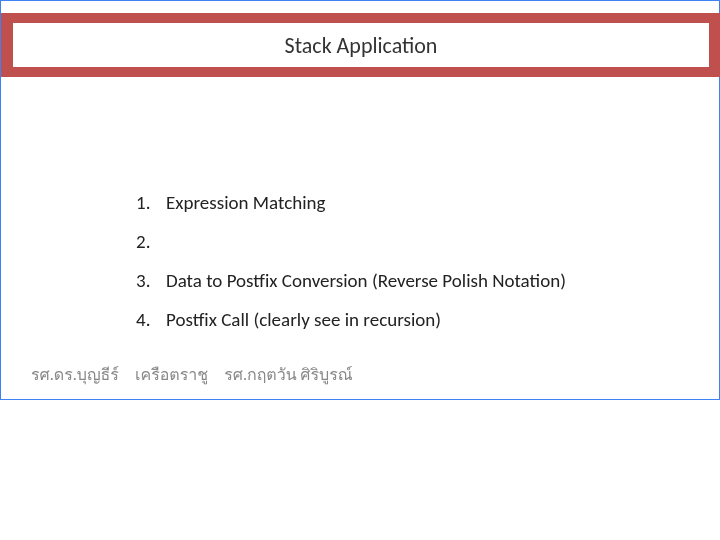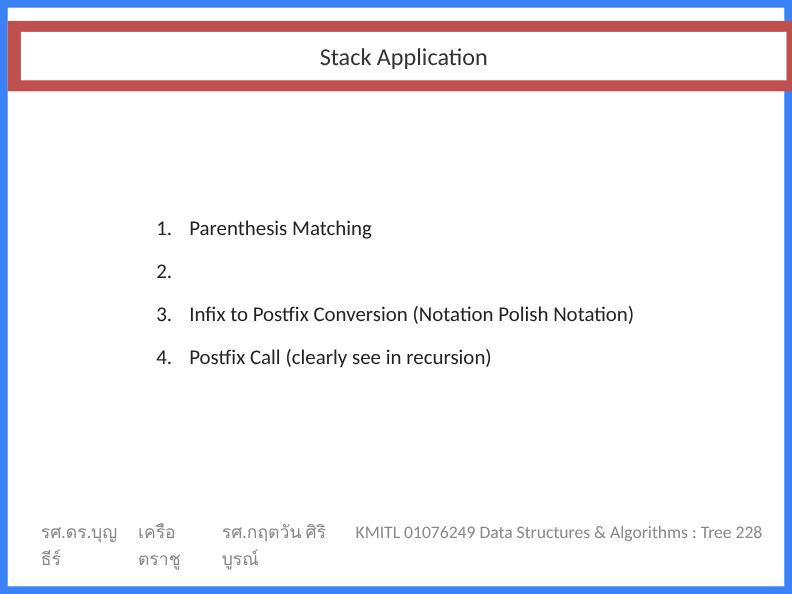--- a/index.html
+++ b/index.html
@@ -1,22 +1,22 @@
 <!DOCTYPE html>
 <html><head>
 <meta charset="utf-8">
 <style>
   * { margin: 0; padding: 0; box-sizing: border-box; }
   html, body { width: 720px; height: 540px; font-family: "Calibri", "Segoe UI", sans-serif; background: #fff; }
   .slide {
     width: 720px;
-    height: 540px;
+    height: 400px;
     background: #fff;
     position: relative;
-    border: 7px solid #3b82f6;
+    border: 1px solid #3b82f6;
   }
   .title-bar {
     position: absolute;
     top: 12px;
     left: 0;
     width: 720px;
     height: 64px;
     background: #c0504d;
     display: flex;
     align-items: center;
@@ -70,35 +70,34 @@
 
 <div class="slide">
 
   <div class="title-bar">
     <div class="title-inner">Stack Application</div>
   </div>
 
   <div class="body-list">
     <div class="item">
       <span class="num">1.</span>
-      <span>Parenthesis Matching</span>
+      <span>Expression Matching</span>
     </div>
     <div class="item">
       <span class="num">2.</span>
     </div>
     <div class="item">
       <span class="num">3.</span>
-      <span>Infix to Postfix Conversion  (Notation Polish Notation)</span>
+      <span>Data to Postfix Conversion  (Reverse Polish Notation)</span>
     </div>
     <div class="item">
       <span class="num">4.</span>
       <span>Postfix Call (clearly see in recursion)</span>
     </div>
   </div>
 
   <div class="footer">
     <span>รศ.ดร.บุญธีร์</span>
     <span>เครือตราชู</span>
     <span>รศ.กฤตวัน   ศิริบูรณ์</span>
-    <span class="right">KMITL   01076249 Data Structures &amp; Algorithms : Tree 228</span>
   </div>
 
 </div>
 
 </body></html>

